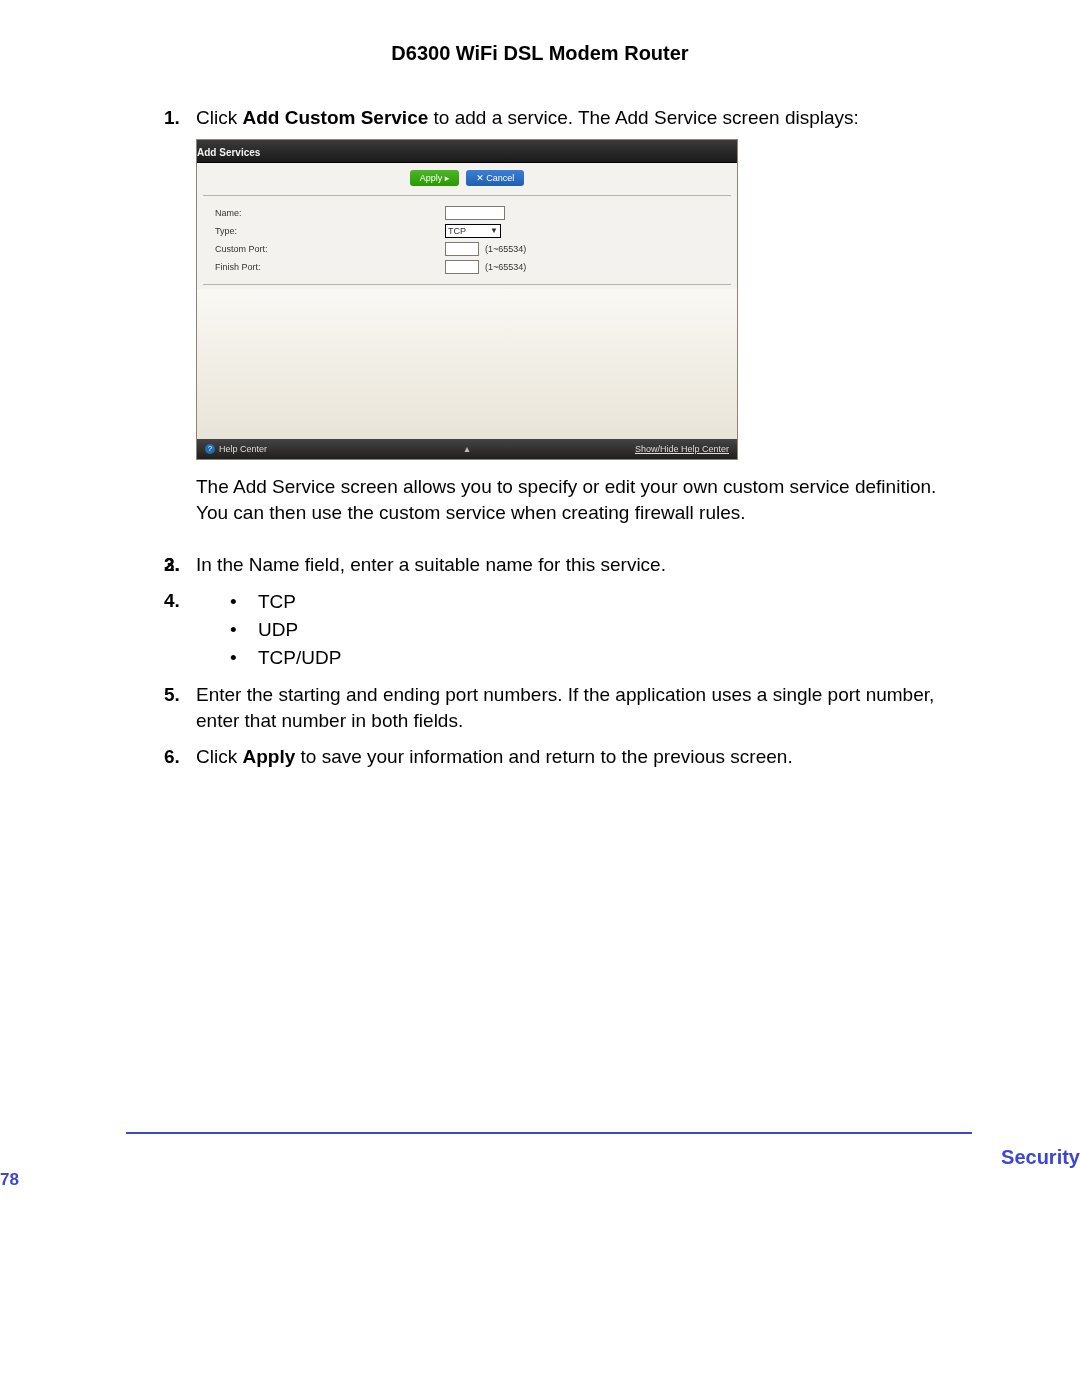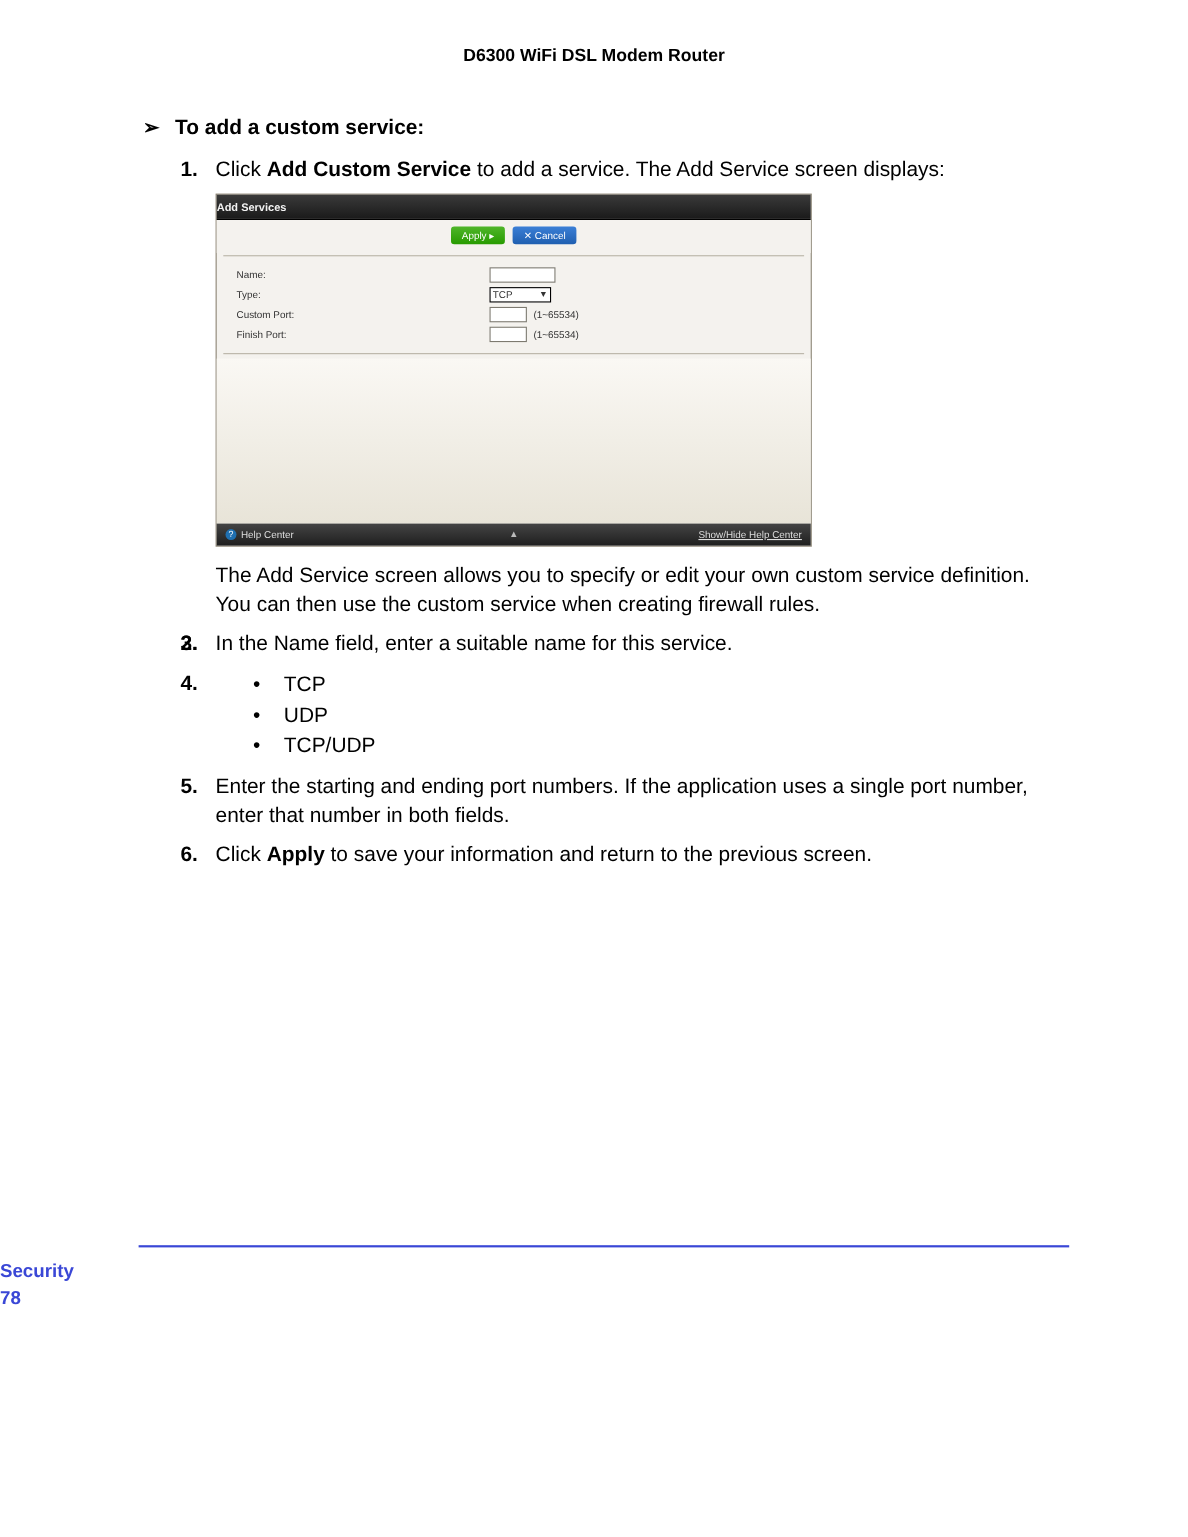--- a/index.html
+++ b/index.html
@@ -1,17 +1,17 @@
 <!DOCTYPE html>
 <html><head>
 <meta charset="utf-8">
 <style>
   html,body{margin:0;padding:0;background:#fff;font-family:Arial,Helvetica,sans-serif;color:#000}
   .page{width:1080px;height:1397px;position:relative;margin:0 auto;background:#fff}
-  .header-title{position:absolute;left:0;right:0;top:42px;text-align:center;font-weight:bold;font-size:16px;font-family:"Segoe UI",Arial,sans-serif}
+  .header-title{position:absolute;left:0;right:0;top:42px;text-align:center;font-weight:bold;font-size:20px;font-family:"Segoe UI",Arial,sans-serif}
   .content{position:absolute;left:130px;right:110px;top:105px}
   .proc-head{font-weight:bold;font-size:19px;font-family:Arial,sans-serif;margin-bottom:14px}
   .proc-head .arrow{margin-right:14px;font-size:18px}
   .ol{list-style:none;padding:0;margin:0}
   .ol>li{margin:0 0 10px 34px;font-size:19px;line-height:26px;position:relative;padding-left:32px}
   .ol>li .num{position:absolute;left:0;top:0;font-weight:bold;}
   .ol .li-body{font-family:Arial,sans-serif}
   .ol .bold{font-weight:bold}
   .bullet-list{list-style:none;margin:4px 0 6px 34px;padding:0}
   .bullet-list li{position:relative;padding-left:28px;font-size:19px;line-height:28px}
@@ -34,36 +34,33 @@
   .sel{border:1px solid #000;background:#fff;height:12px;width:50px;display:inline-flex;align-items:center;justify-content:space-between;padding:0 2px;font-size:9px}
   .sel .tri{font-size:8px}
   .rng{font-size:9px;color:#333}
   .shot-space{height:150px;background:linear-gradient(#faf8f4,#e8e4d8)}
   .shot-footer{height:20px;background:linear-gradient(#444,#1f1f1f);display:flex;align-items:center;justify-content:space-between;color:#ddd;font-size:9px;padding:0 8px}
   .shot-footer .hc{display:flex;align-items:center;gap:4px}
   .shot-footer .q{width:10px;height:10px;border-radius:50%;background:#1f6fb0;color:#fff;display:inline-flex;align-items:center;justify-content:center;font-size:8px}
   .shot-footer .sh{text-decoration:underline}
   .shot-footer .up{position:absolute;left:50%;transform:translateX(-50%);font-size:10px;color:#bbb}
   .shot-footer{position:relative}
-  .after-shot{margin:12px 0 10px 0;font-size:19px;line-height:26px}
+  .after-shot{margin:12px 0 26px 0;font-size:19px;line-height:26px}
   .footer-rule{position:absolute;left:126px;right:108px;top:1132px;height:2px;background:#3a47d6}
-  .footer-sec{position:absolute;left:0;right:0;top:1146px;text-align:left;color:#3a47d6;font-weight:bold;font-size:17px;font-family:"Segoe UI",Arial,sans-serif}
+  .footer-sec{position:absolute;left:0;right:0;top:1146px;text-align:right;color:#3a47d6;font-weight:bold;font-size:20px;font-family:"Segoe UI",Arial,sans-serif}
   .footer-pg{position:absolute;left:0;right:0;top:1170px;text-align:left;color:#3a47d6;font-weight:bold;font-size:17px}
 </style>
 </head>
 <body>
 <div class="page">
 
   <div class="header-title">D6300 WiFi DSL Modem Router</div>
 
   <div class="content">
 
-    <div class="proc-head">
-      <span class="arrow">➢</span><span>To add a custom service:</span>
-    </div>
 
     <ol class="ol">
       <li>
         <span class="num">1.</span>
         <span class="li-body">
           <span>Click </span><span class="bold">Add Custom Service</span><span> to add a service. The Add Service screen displays:</span>
         </span>
 
         <div class="shot-wrap">
           <div class="shot">

